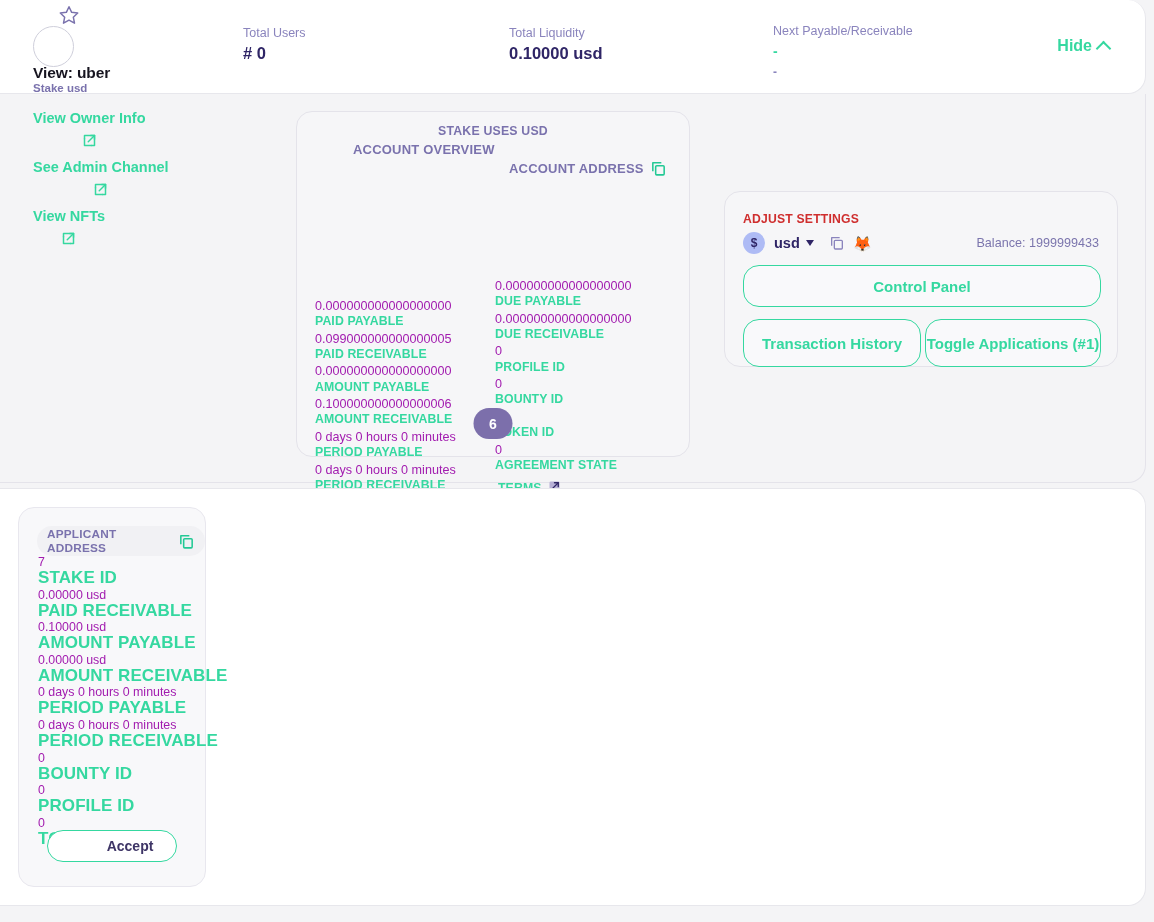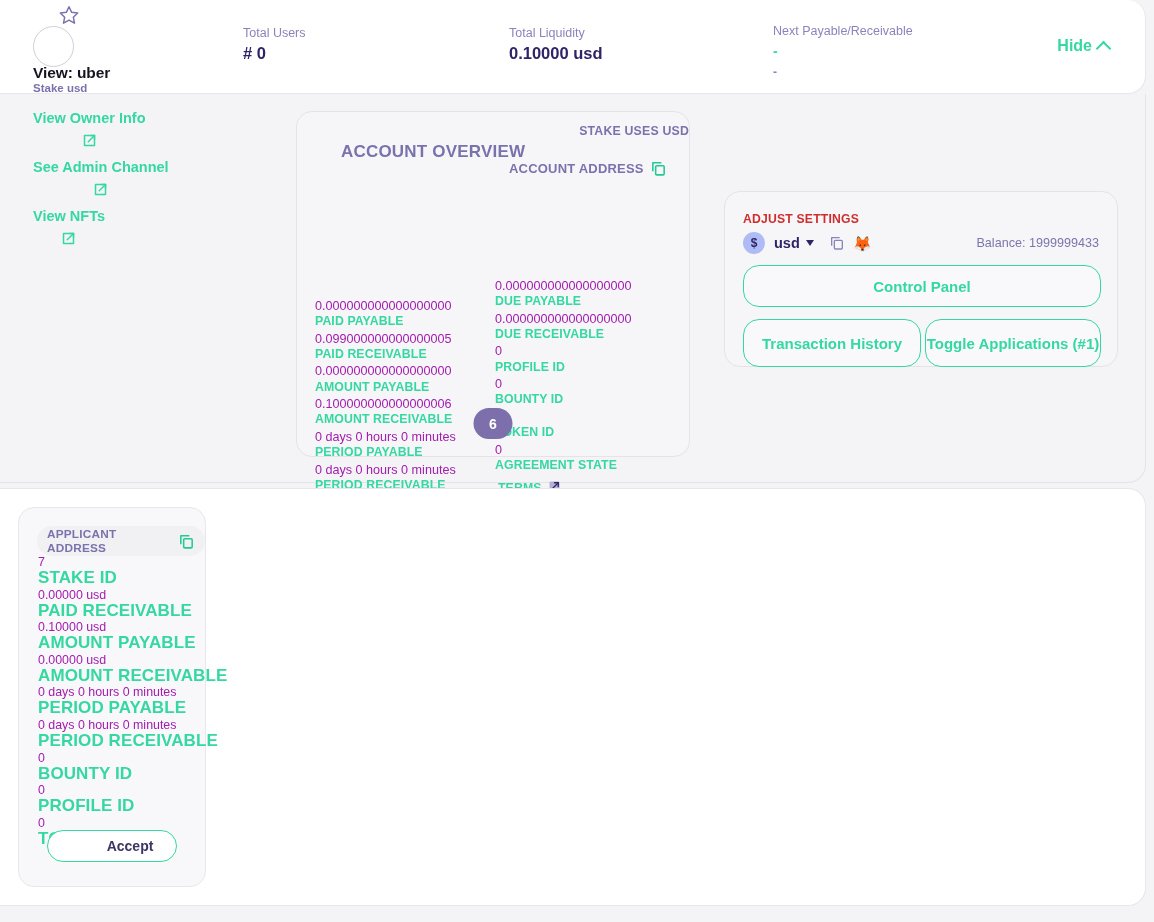--- a/index.html
+++ b/index.html
@@ -180,31 +180,31 @@
     height: 346px;
     background: #f6f6f8;
     border: 1px solid #e4e3ea;
     border-radius: 16px;
     box-sizing: border-box;
   }
   .stake-uses {
     position: absolute;
     left: 0; right: 0;
     top: 12px;
-    text-align: right;
+    text-align: center;
     font-size: 12.3px;
     font-weight: bold;
     color: #7a72ad;
     letter-spacing: 0.2px;
   }
   .col-head-left {
     position: absolute;
-    left: 44px;
+    left: 56px;
     top: 30px;
-    font-size: 17px;
+    font-size: 13px;
     font-weight: bold;
     color: #7a72ad;
     letter-spacing: 0.2px;
   }
   .col-head-right {
     position: absolute;
     left: 212px;
     top: 48px;
     display: flex;
     align-items: center;

